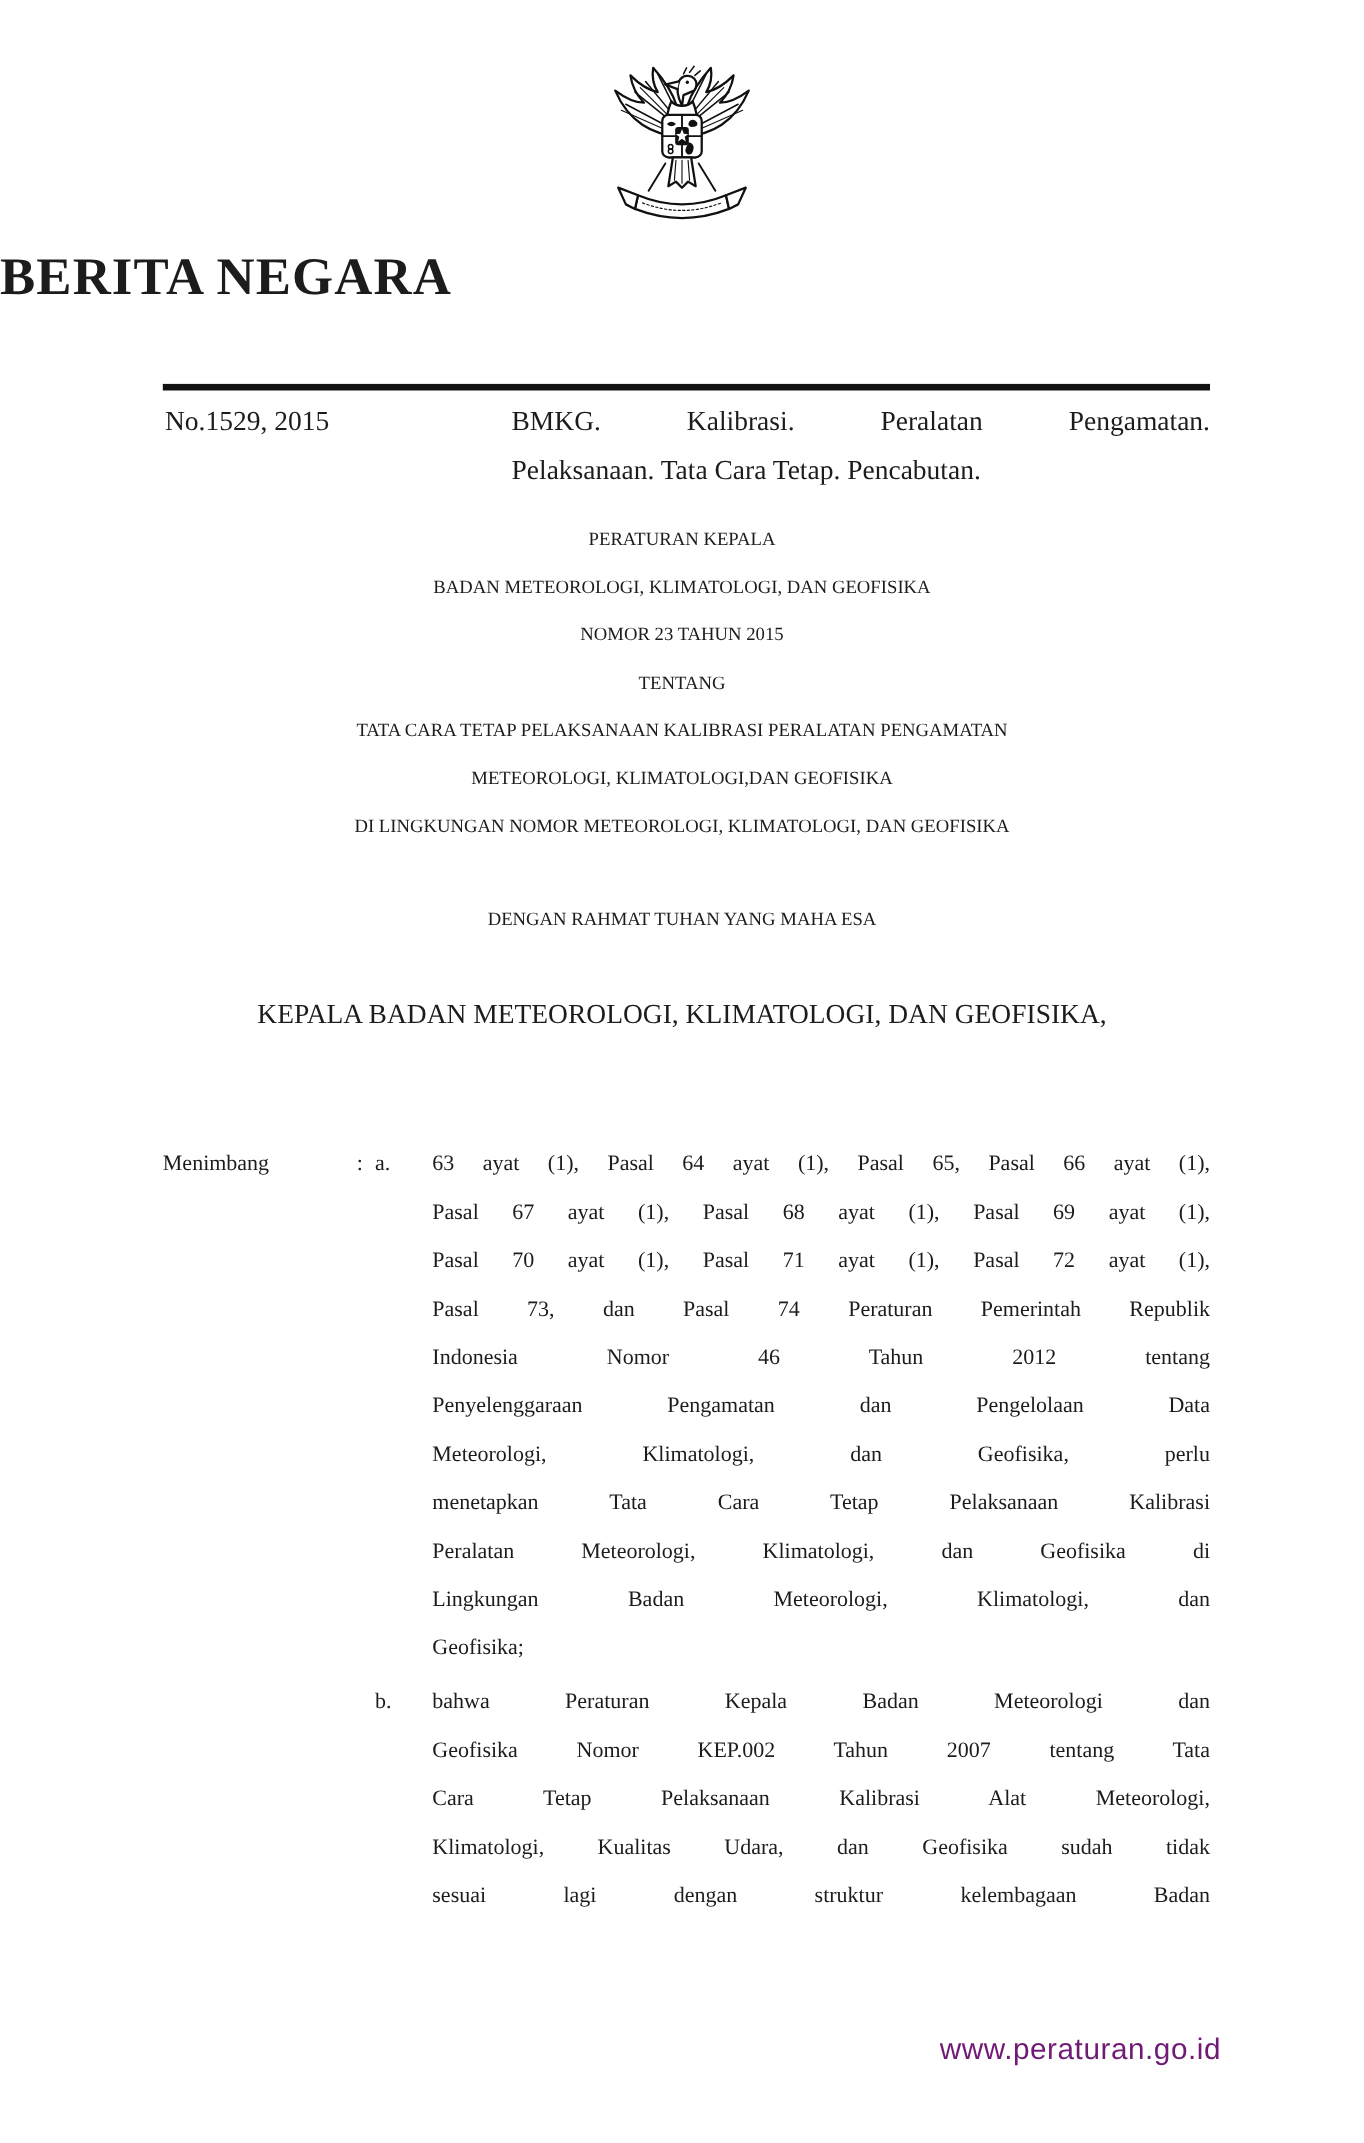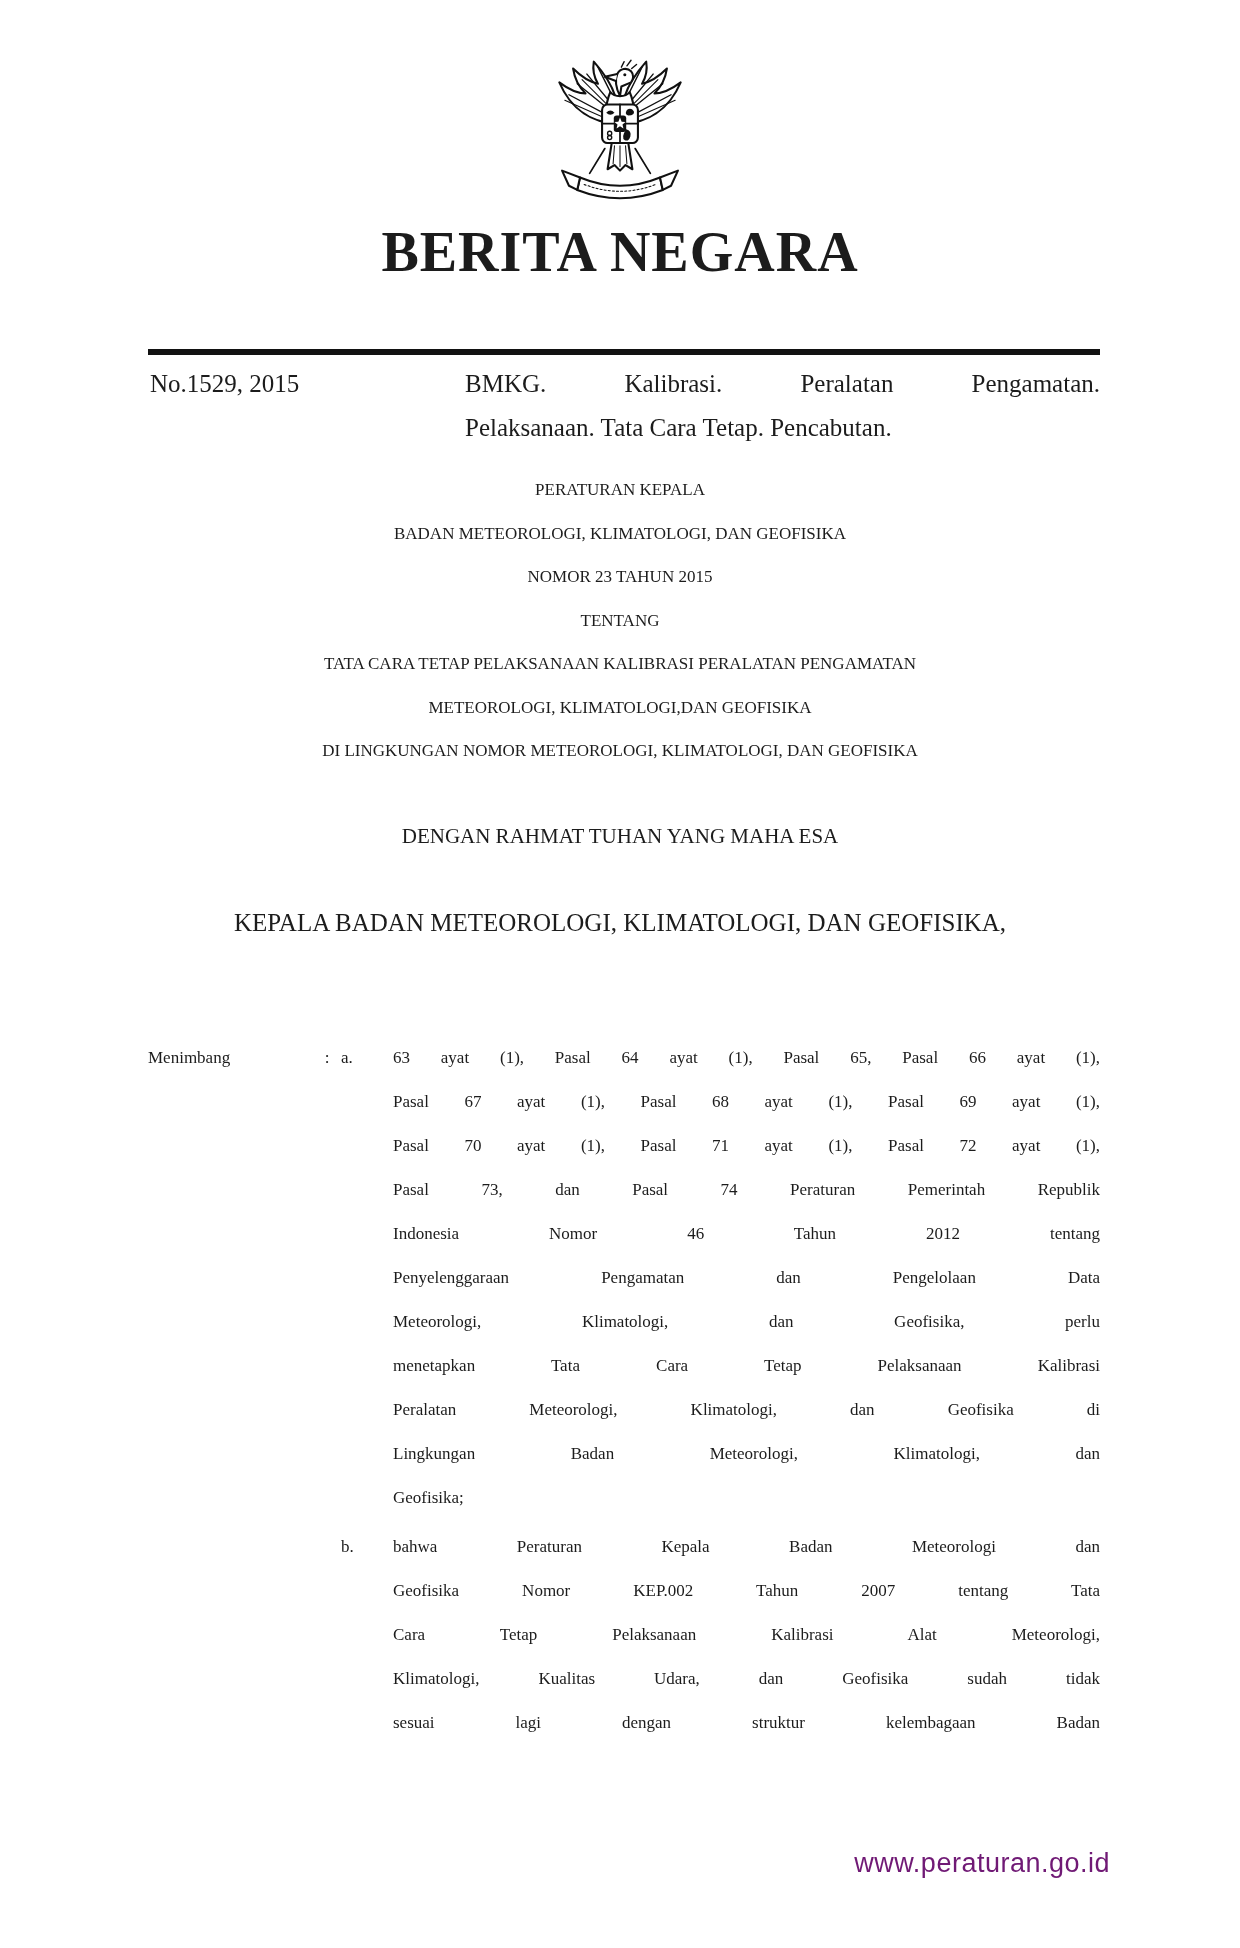--- a/index.html
+++ b/index.html
@@ -10,23 +10,23 @@
     font-family:"Liberation Serif", serif;
     color:#1c1c1c;
     overflow:hidden;
   }
   .emblem{
     position:absolute;top:52px;left:50%;transform:translateX(-50%);
     width:152px;height:160px;
   }
   .masthead-title{
     position:absolute;top:224px;left:0;right:0;
-    text-align:center;
+    text-align:left;
     font-weight:bold;
-    font-size:56px;
+    font-size:48px;
     line-height:56px;
     letter-spacing:1px;
   }
   .rule{
     position:absolute;top:349px;left:148px;width:952px;height:6px;
     background:#121212;
   }
   .masthead-row{
     position:absolute;top:362px;left:150px;width:950px;
     display:flex;align-items:flex-start;
@@ -34,29 +34,29 @@
   }
   .masthead-number{width:315px;flex:0 0 315px;}
   .masthead-subject{flex:1;}
   .heading-block{
     position:absolute;top:468px;left:140px;width:960px;
     font-size:17px;line-height:43.5px;
   }
   .cline{text-align:center;white-space:nowrap;}
   .motto{
     position:absolute;top:814px;left:140px;width:960px;
-    text-align:center;font-size:21px;line-height:44px;white-space:nowrap;
+    text-align:center;font-size:17px;line-height:44px;white-space:nowrap;
   }
   .authority{
     position:absolute;top:901px;left:140px;width:960px;
     text-align:center;font-size:25px;line-height:44px;white-space:nowrap;
   }
   .considering{
     position:absolute;top:1036px;left:148px;width:952px;
-    font-size:17px;line-height:44px;
+    font-size:20px;line-height:44px;
   }
   .consider-row{
     display:grid;
     grid-template-columns:165px 28px 52px 1fr;
     align-items:start;
   }
   .consider-row + .consider-row{margin-top:5px;}
   .consider-label{text-align:left;}
   .consider-colon{text-align:center;}
   .consider-marker{text-align:left;}

